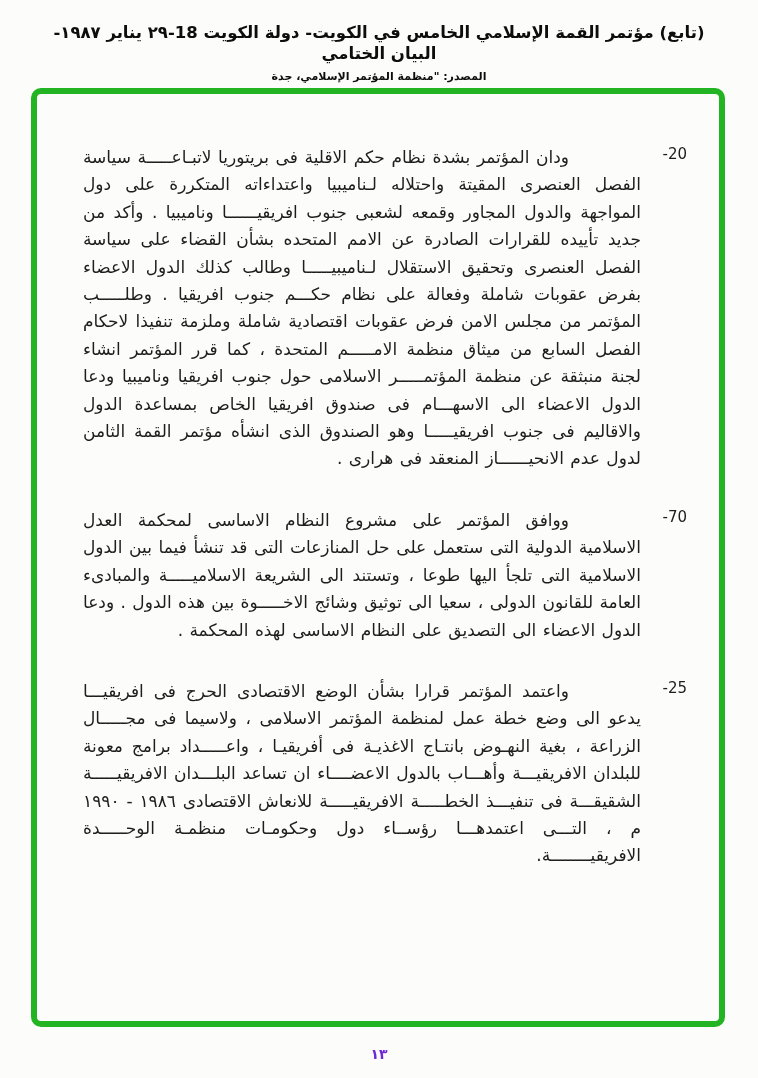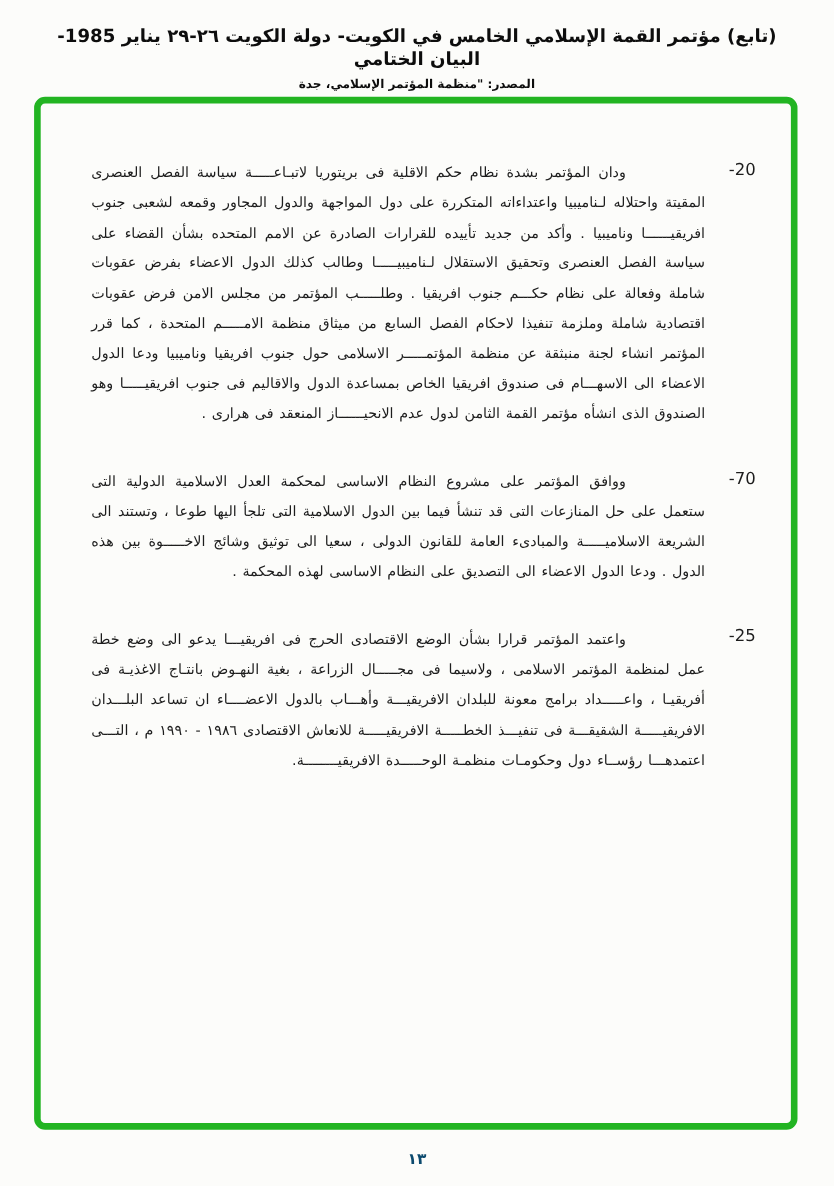--- a/index.html
+++ b/index.html
@@ -61,43 +61,43 @@
     position: absolute;
     right: 0;
     top: 1px;
     width: 44px;
     font-size: 15px;
     color: #1d1d1d;
     white-space: nowrap;
   }
   .para-text {
     margin-right: 46px;
-    font-size: 13px;
+    font-size: 17px;
     line-height: 27.4px;
     text-align: justify;
     text-indent: 72px;
     word-spacing: 1px;
   }
   .page-num {
     position: absolute;
     bottom: 16px;
     left: 0;
     width: 100%;
     text-align: center;
     font-size: 14px;
     font-weight: bold;
-    color: #0c4a6e;
+    color: #6d28d9;
     direction: rtl;
   }
 </style>
 </head>
 <body style="color: rgb(29, 29, 29);">
 
 <div class="header">
-  <div class="header-title">(تابع) مؤتمر القمة الإسلامي الخامس في الكويت- دولة الكويت ٢٦-٢٩ يناير 1985- البيان الختامي</div>
+  <div class="header-title">(تابع) مؤتمر القمة الإسلامي الخامس في الكويت- دولة الكويت 18-٢٩ يناير ١٩٨٧- البيان الختامي</div>
   <div class="header-source">المصدر: "منظمة المؤتمر الإسلامي، جدة</div>
 </div>
 
 <div class="frame">
   <div class="content">
 
     <div class="para">
       <div class="para-num">20-</div>
       <div class="para-text">ودان المؤتمر بشدة نظام حكم الاقلية فى بريتوريا لاتبـاعـــــة سياسة الفصل العنصرى المقيتة واحتلاله لـناميبيا واعتداءاته المتكررة على دول المواجهة والدول المجاور وقمعه لشعبى جنوب افريقيــــــا وناميبيا . وأكد من جديد تأييده للقرارات الصادرة عن الامم المتحده بشأن القضاء على سياسة الفصل العنصرى وتحقيق الاستقلال لـناميبيـــــا وطالب كذلك الدول الاعضاء بفرض عقوبات شاملة وفعالة على نظام حكـــم جنوب افريقيا . وطلـــــب المؤتمر من مجلس الامن فرض عقوبات اقتصادية شاملة وملزمة تنفيذا لاحكام الفصل السابع من ميثاق منظمة الامـــــم المتحدة ، كما قرر المؤتمر انشاء لجنة منبثقة عن منظمة المؤتمـــــر الاسلامى حول جنوب افريقيا وناميبيا ودعا الدول الاعضاء الى الاسهـــام فى صندوق افريقيا الخاص بمساعدة الدول والاقاليم فى جنوب افريقيـــــا وهو الصندوق الذى انشأه مؤتمر القمة الثامن لدول عدم الانحيــــــاز المنعقد فى هرارى .</div>
     </div>

